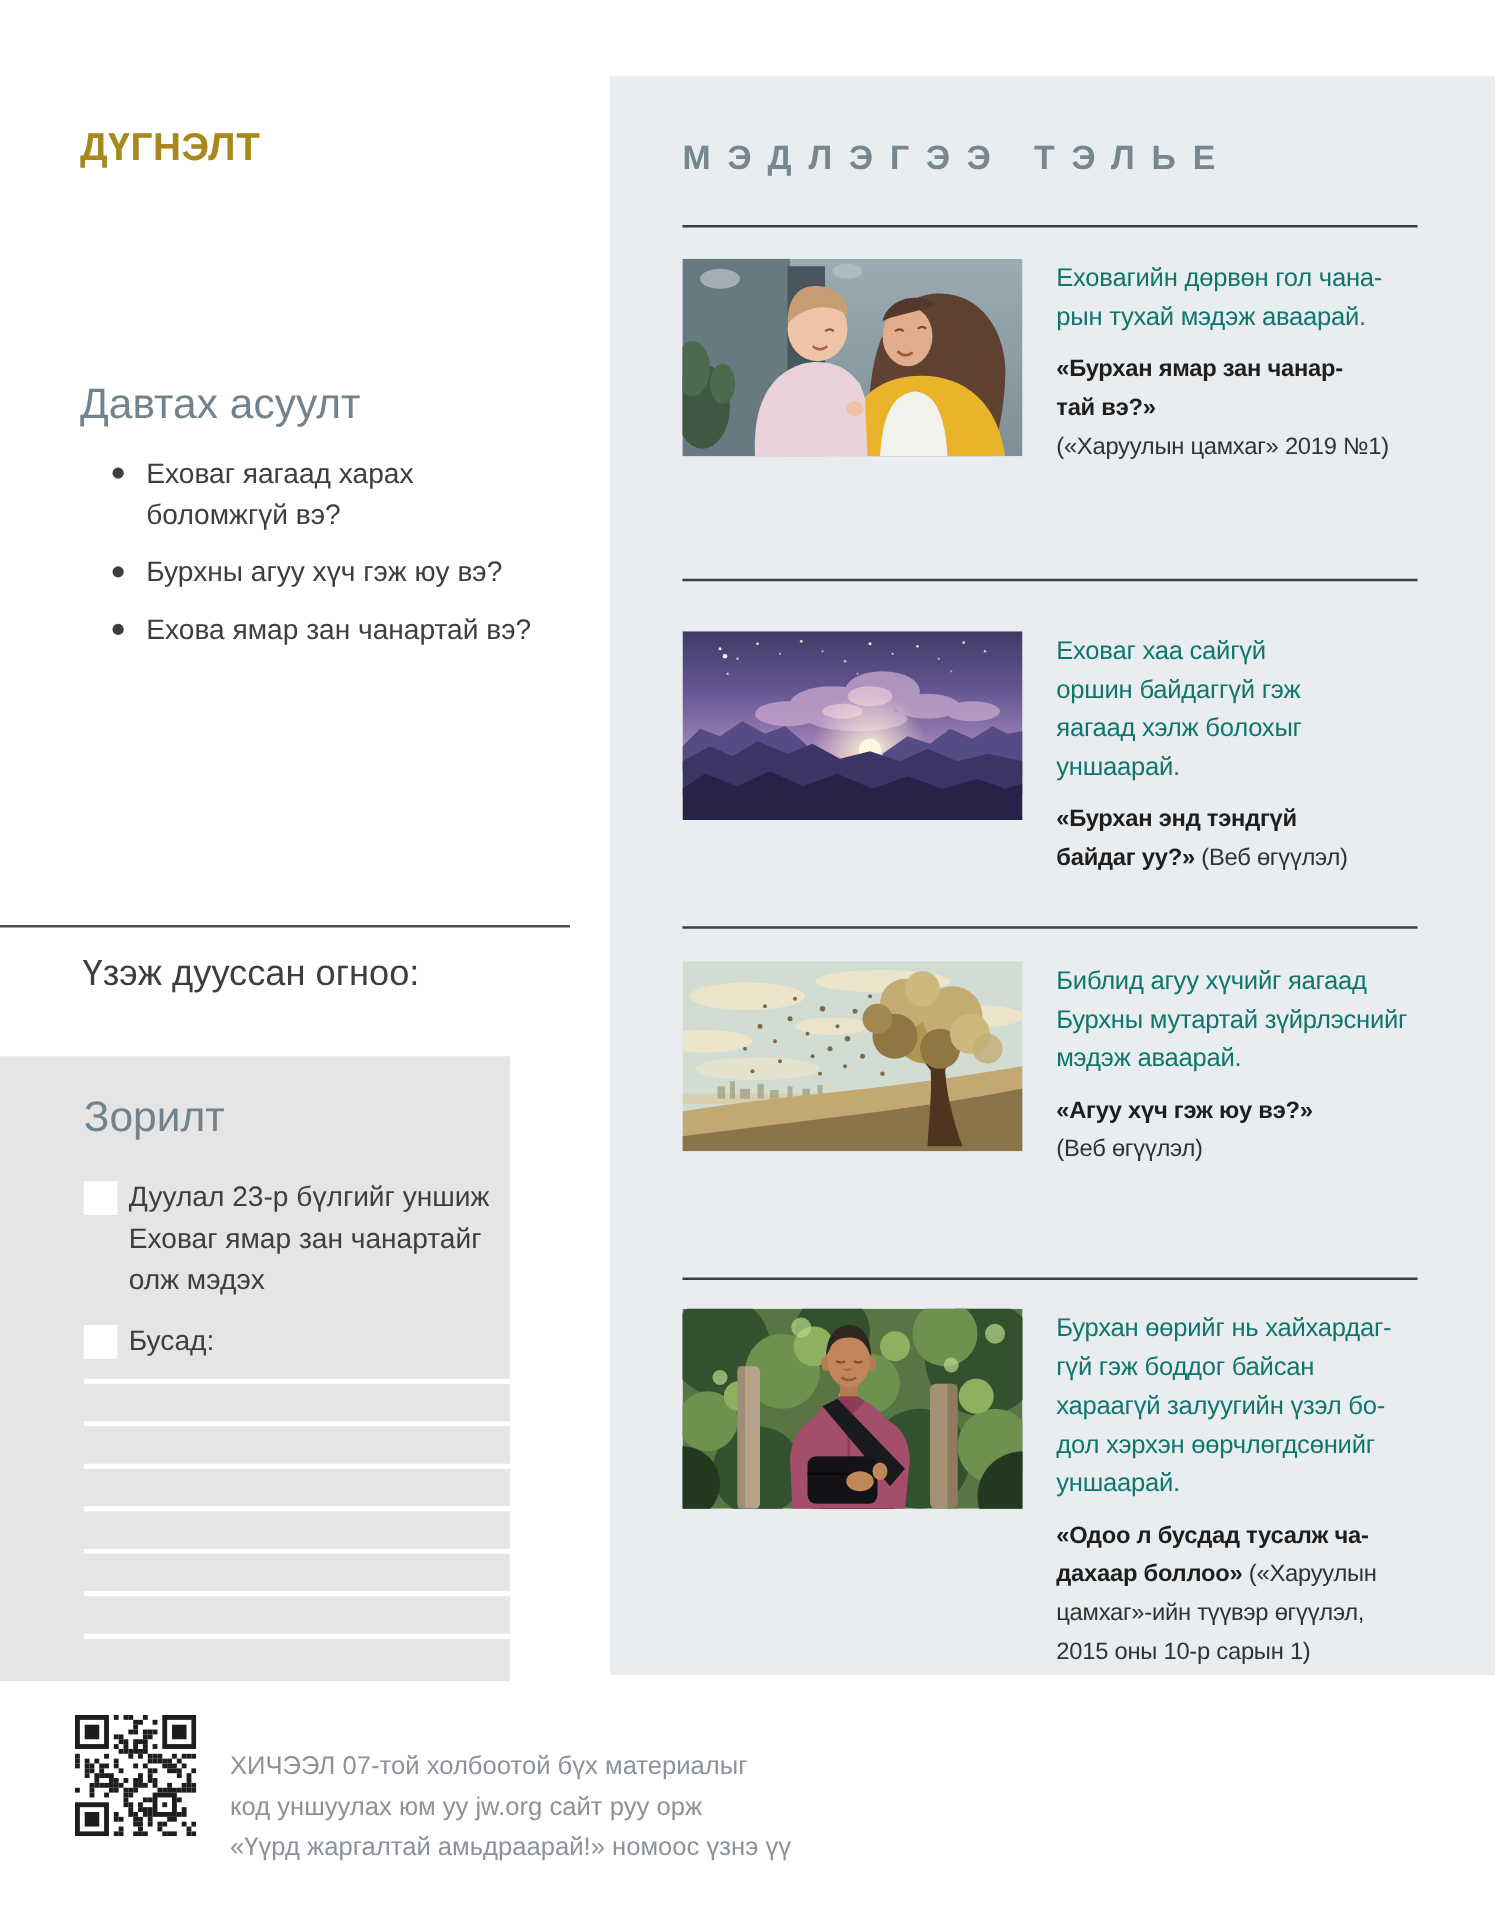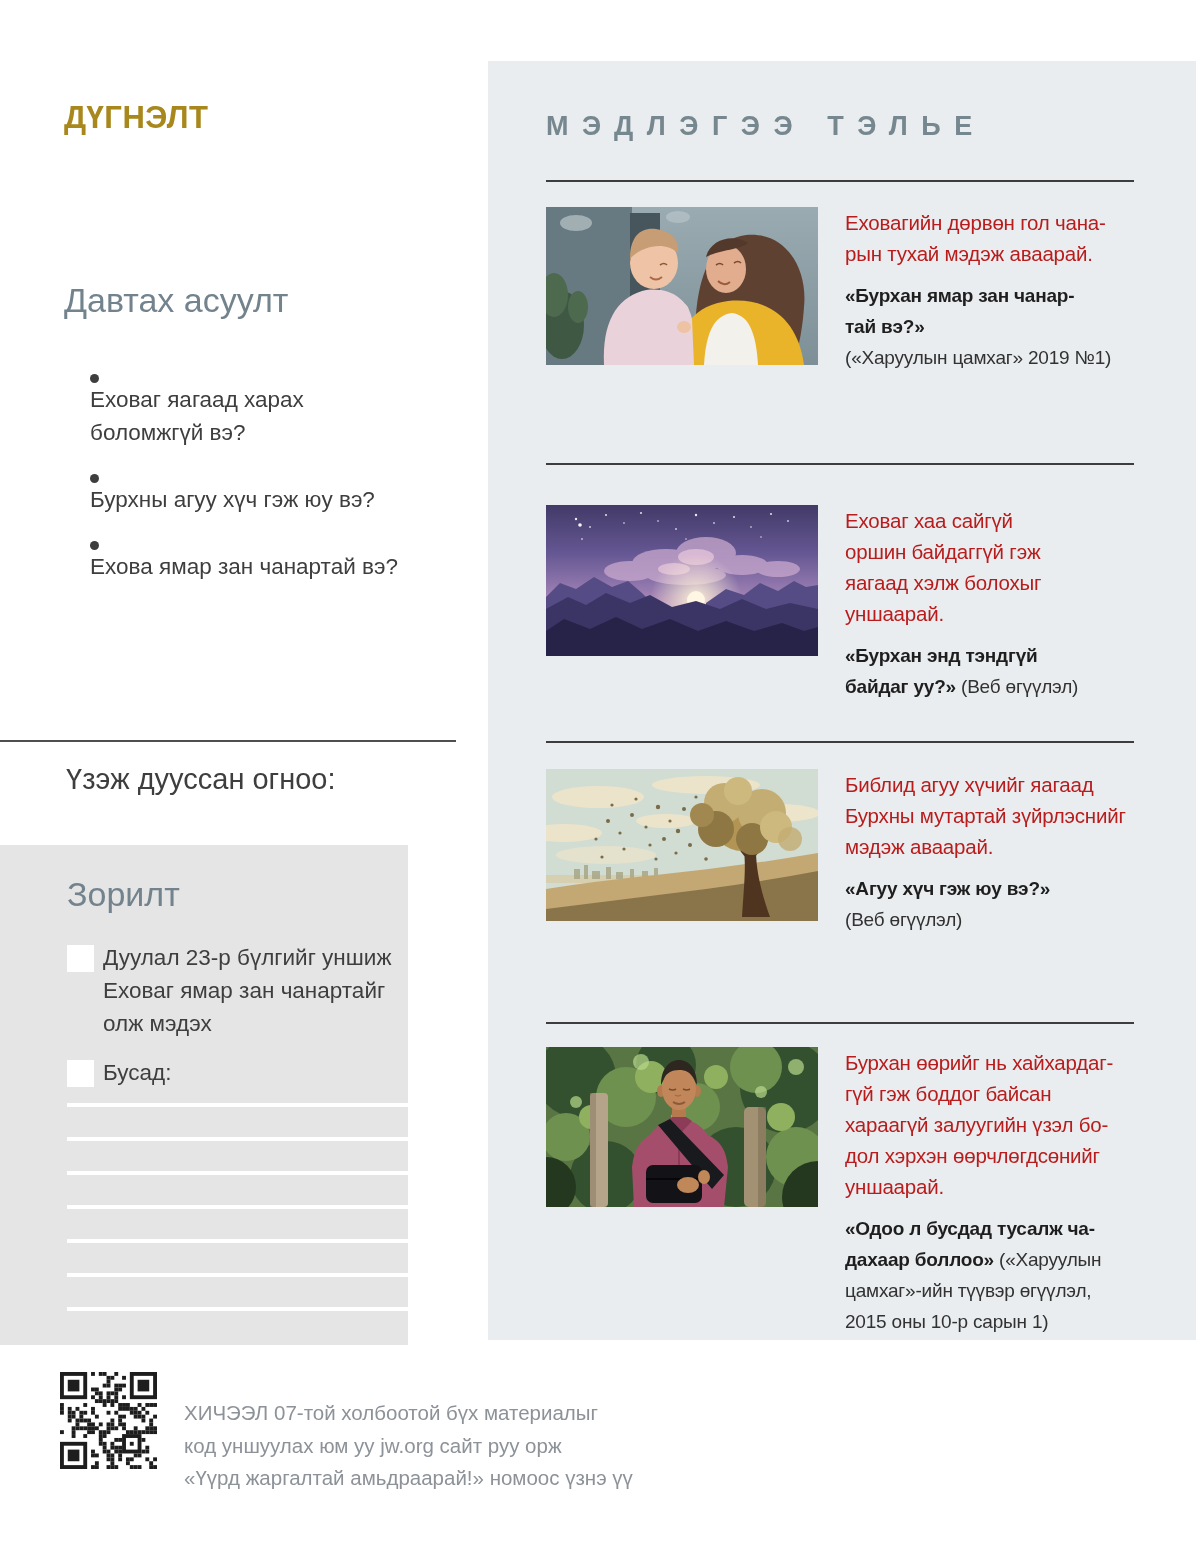--- a/index.html
+++ b/index.html
@@ -10,25 +10,25 @@
   
   .summary-title{
     position:absolute;left:64px;top:100px;
     font-size:31px;font-weight:bold;color:#a8871c;letter-spacing:.5px;
   }
   .summary-text{
     position:absolute;left:64px;top:166px;width:410px;
     font-size:22.5px;line-height:33px;color:#3e3e3e;white-space:pre-line;
   }
   .review-title{
-    position:absolute;left:64px;top:281px;
+    position:absolute;left:64px;top:304px;
     font-size:34px;font-weight:500;color:#72838d;
   }
   .review-list{position:absolute;left:90px;top:362px;width:345px;}
-  .review-item{display:flex;margin-bottom:13px;flex-direction:column;}
+  .review-item{display:flex;margin-bottom:13px;}
   .review-bullet{
     width:9px;height:9px;border-radius:50%;background:#3e3e3e;
     margin:12px 18px 0 0;flex:none;
   }
   .review-text{font-size:22.5px;line-height:33px;color:#3e3e3e;white-space:pre-line;}
   .left-rule{position:absolute;left:0;top:740px;width:456px;height:2px;background:#4f4f4f;}
   .date-label{position:absolute;left:66px;top:763px;font-size:29px;color:#3e3e3e;}
   .goal-box{position:absolute;left:0;top:845px;width:408px;height:500px;background:#e5e5e5;}
   .goal-title{position:absolute;left:67px;top:30px;font-size:34px;font-weight:500;color:#72838d;}
   .goal-row{position:absolute;left:67px;display:flex;}
@@ -42,21 +42,21 @@
   .panel-title{
     position:absolute;left:58px;top:50px;
     font-size:27px;font-weight:bold;letter-spacing:.5em;color:#76878f;white-space:nowrap;
   }
   .panel-rule{position:absolute;left:58px;width:588px;height:2px;background:#3d3d3d;}
   .panel-item{position:absolute;left:58px;display:flex;}
   .item-figure{flex:none;margin:0;padding:0;width:272px;}
   .item-figure svg{display:block;}
   .item-text{margin-left:27px;width:292px;margin-top:0;}
   .item-lead{
-    margin:0;font-size:20.5px;line-height:31px;color:#b91c1c;
+    margin:0;font-size:20.5px;line-height:31px;color:#0f766e;
     letter-spacing:-0.2px;white-space:pre-line;
   }
   .item-title{
     margin:11px 0 0 0;font-size:19px;line-height:31px;color:#1e1e1e;
     letter-spacing:-0.2px;white-space:pre-line;
   }
   .item-title b{font-weight:bold;}
   .item-title .src{font-weight:normal;color:#323232;}
   
   .qr{position:absolute;left:60px;top:1372px;width:97px;height:97px;}

